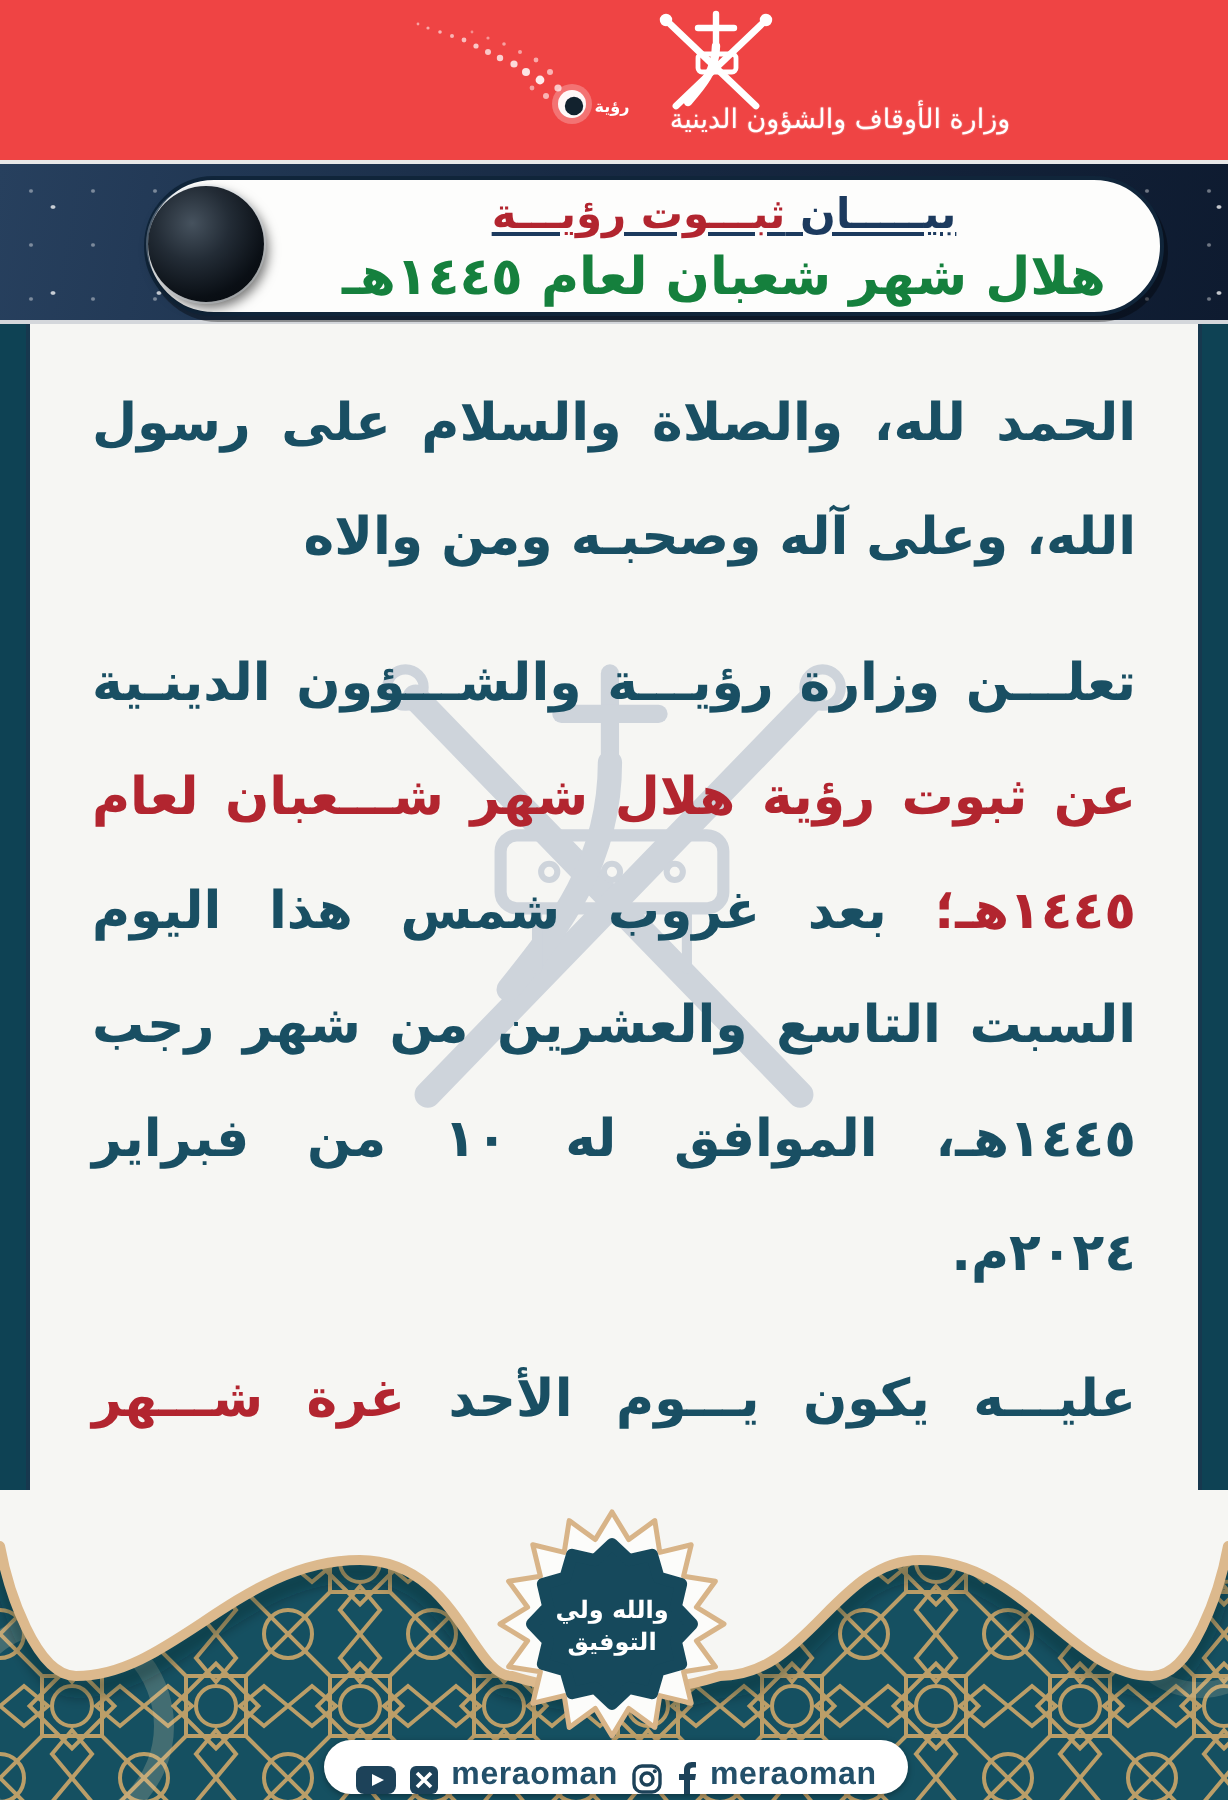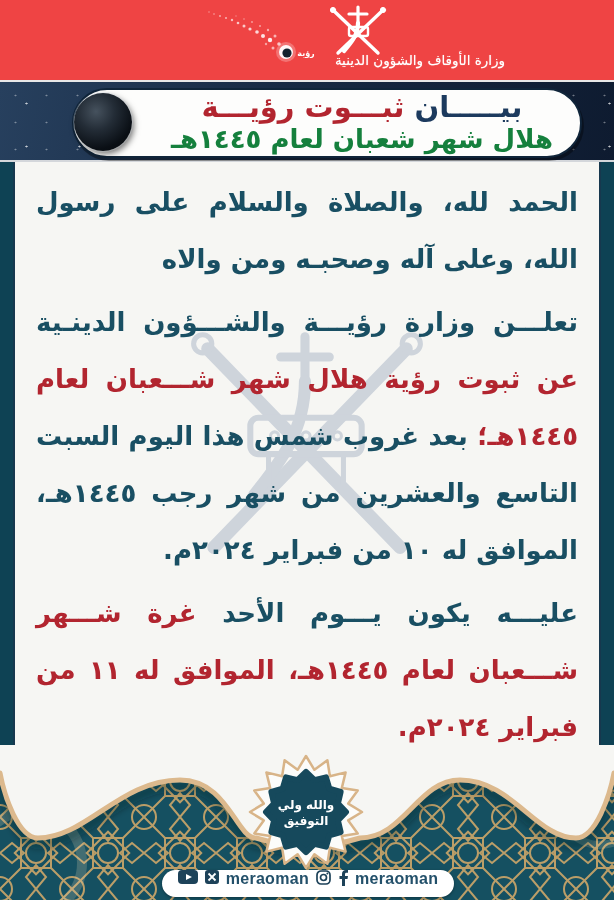--- a/index.html
+++ b/index.html
@@ -30,48 +30,48 @@
     box-sizing:border-box;
   }
   .capsule{
     position:absolute;left:72px;top:88px;width:510px;height:70px;
     background:#fdfdfc;border:2px solid #10253a;border-radius:38px;
     box-sizing:border-box;display:flex;flex-direction:column;justify-content:center;
     padding-left:70px;box-shadow:2px 3px 0 rgba(0,0,0,.35);
     z-index:4;
   }
   .capsule .t1,.capsule .t2{direction:rtl;text-align:center;font-weight:bold;line-height:32px;white-space:nowrap;}
-  .capsule .t1{font-size:29px;color:#1c3a5e;}
+  .capsule .t1{font-size:21px;color:#1c3a5e;text-decoration:underline;}
   .capsule .t2{font-size:26px;color:#15803d;}
   .red{color:#b2252f;}
   .moon{
     position:absolute;left:74px;top:93px;width:58px;height:58px;border-radius:50%;
     background:radial-gradient(circle at 38% 32%, #46525e 0%, #232c36 35%, #0a0f15 70%, #04070a 100%);
     box-shadow:0 0 0 1px rgba(215,225,235,.3), 2px 3px 6px rgba(0,0,0,.55);
     z-index:5;
   }
   
   .card{
     position:absolute;left:13px;top:162px;width:588px;height:612px;
     background:#f6f6f3;border-left:2px solid #17384e;border-right:2px solid #17384e;
     box-sizing:border-box;
   }
   .watermark{position:absolute;left:145px;top:310px;opacity:.55;z-index:1;}
   .body-text{
     position:absolute;left:30px;top:168px;width:554px;z-index:2;
     direction:rtl;text-align:justify;
     font-size:26px;font-weight:bold;line-height:57px;color:#194f63;
   }
-  .body-text p{margin:6px;}
+  .body-text p{margin:16px;}
   
   .bottom-svg{position:absolute;left:0;top:745px;z-index:3;}
   
   .pill{
     position:absolute;left:162px;top:870px;width:292px;height:27px;z-index:6;
-    background:#ffffff;border-radius:14px;display:flex;align-items:flex-start;justify-content:center;
+    background:#ffffff;border-radius:14px;display:flex;align-items:flex-end;justify-content:center;
     gap:7px;box-shadow:0 1px 3px rgba(0,0,0,.35);
   }
   .handle{font-family:"Liberation Sans","DejaVu Sans",sans-serif;font-size:16px;font-weight:bold;color:#23506a;letter-spacing:.3px;cursor:pointer;}
   .icon{display:flex;align-items:center;cursor:pointer;}
 </style>
 </head>
 <body>
 
 <div class="page">
 

